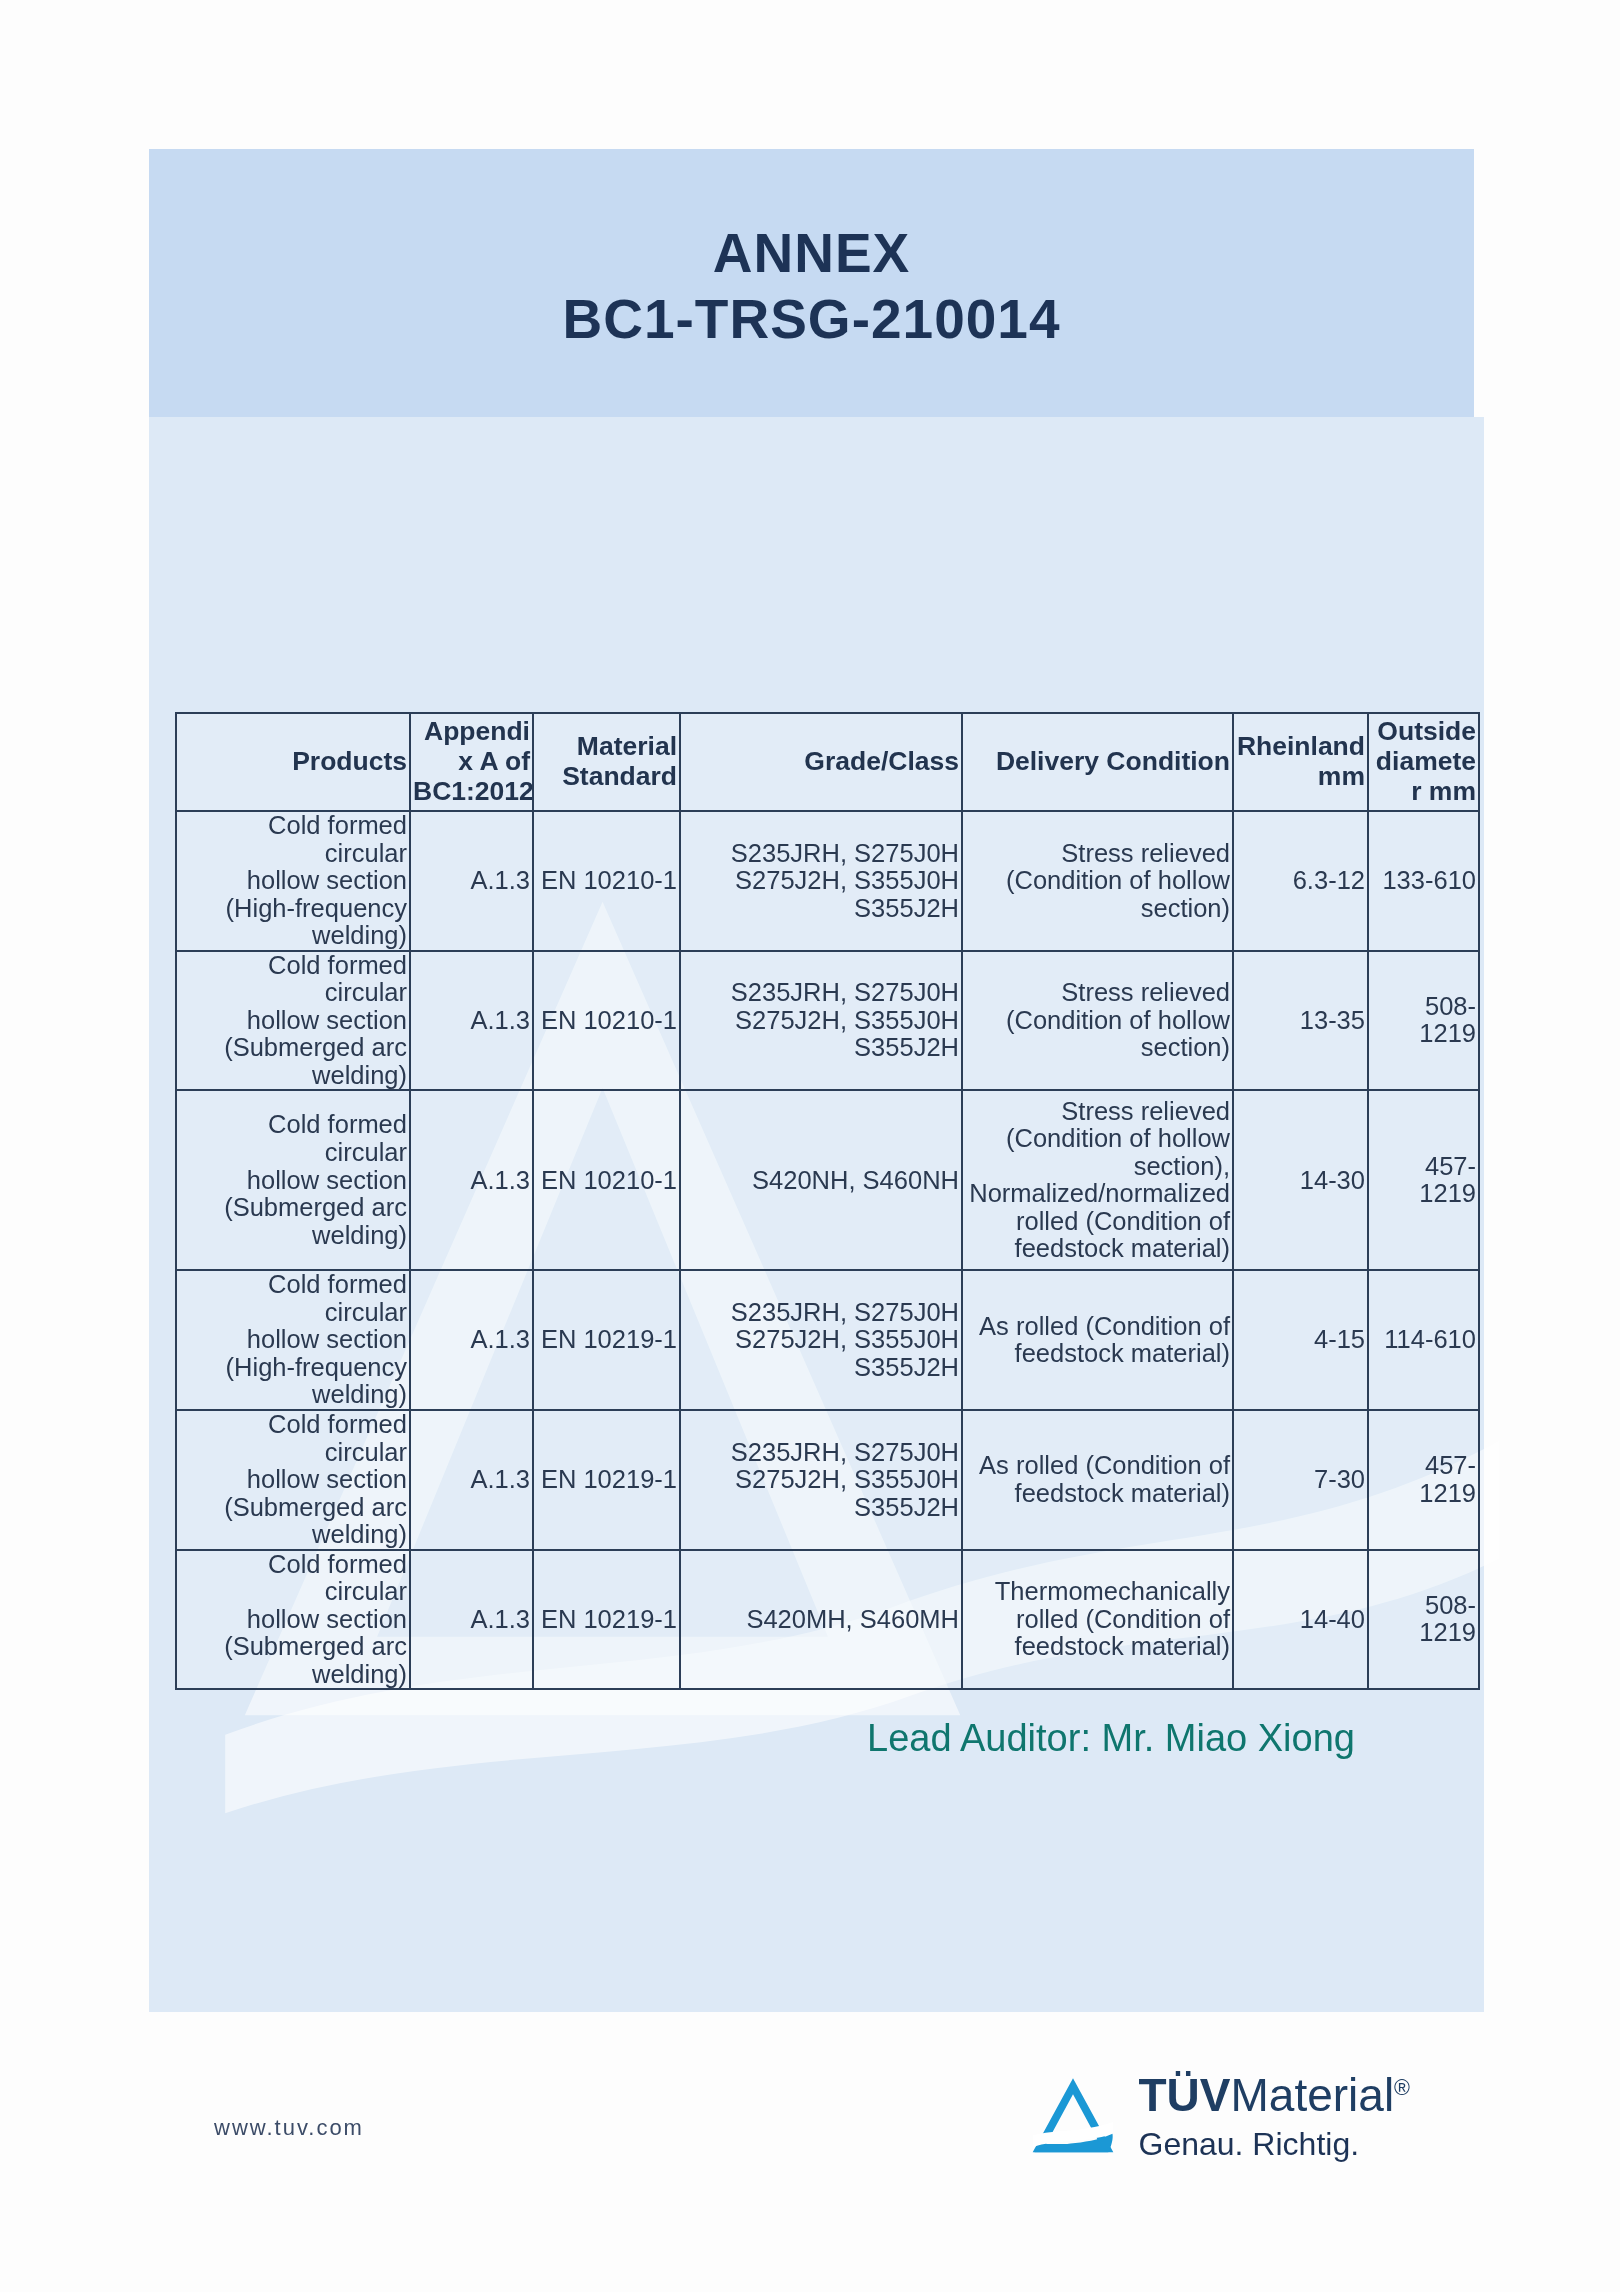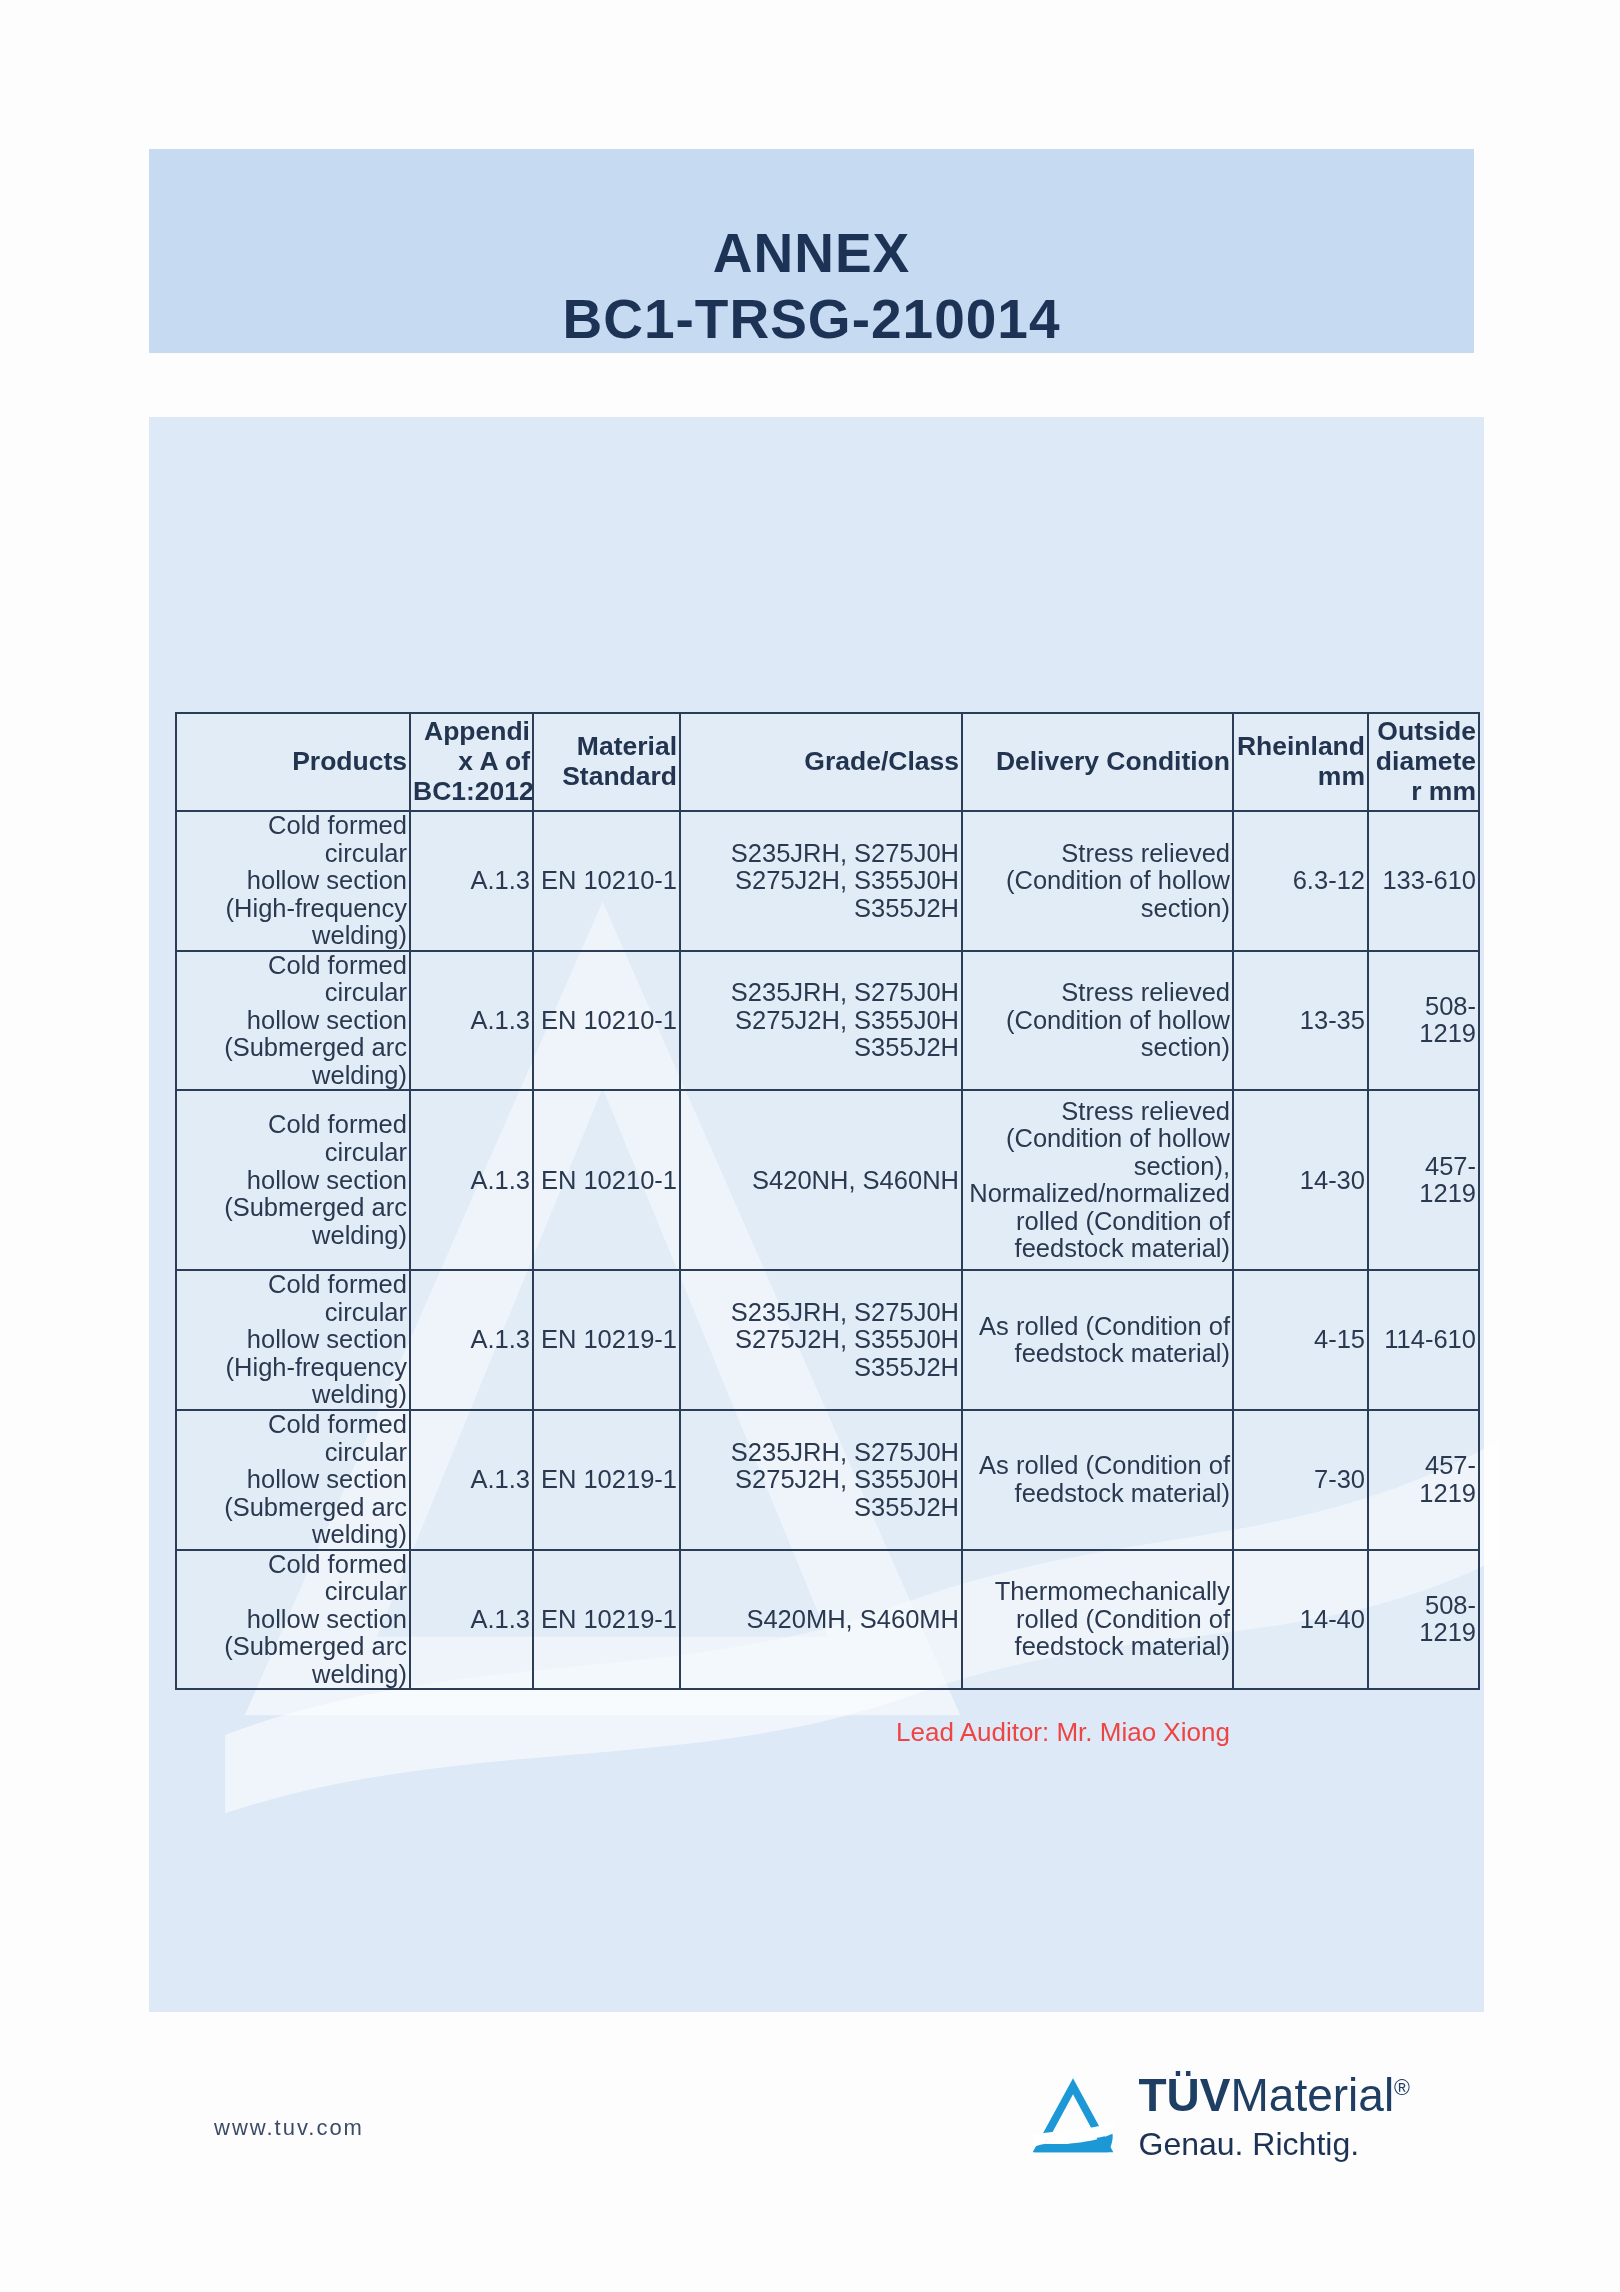--- a/index.html
+++ b/index.html
@@ -2,21 +2,21 @@
 <html><head>
 <meta charset="utf-8">
 <style>
   html,body{margin:0;padding:0;background:#ffffff;}
   .page{
     position:relative;width:1620px;height:2293px;overflow:hidden;
     background:#fdfdfd;font-family:"Liberation Sans", sans-serif;
   }
   
   .header-band{
-    position:absolute;left:149px;top:149px;width:1325px;height:204px;
+    position:absolute;left:149px;top:149px;width:1325px;height:268px;
     background:#c6daf2;color:#1d3356;text-align:center;
     font-weight:bold;font-size:55px;line-height:66px;letter-spacing:1px;
     padding-top:71px;box-sizing:border-box;
   }
   
   .body-band{
     position:absolute;left:149px;top:417px;width:1335px;height:1595px;
     background:#dde9f6;
   }
   .watermark{position:absolute;left:186px;top:843px;width:1333px;height:980px;}
@@ -32,21 +32,21 @@
   }
   table.scope th{font-size:26.5px;font-weight:bold;line-height:1.12;color:#22344f;}
   table.scope td{font-size:25.5px;line-height:1.08;}
   thead tr{height:98px;}
   tbody tr:nth-child(1){height:113px;}
   tbody tr:nth-child(2){height:113px;}
   tbody tr:nth-child(3){height:180px;}
   tbody tr:nth-child(4){height:113px;}
   tbody tr:nth-child(5){height:109px;}
   tbody tr:nth-child(6){height:104px;}
-  .lead-auditor{position:absolute;left:896px;top:1717px;font-size:26px;color:#ef4444;}
+  .lead-auditor{position:absolute;left:867px;top:1717px;font-size:38px;color:#0f766e;}
   .website{position:absolute;left:214px;top:2103px;font-size:22px;color:#3c4c68;letter-spacing:2px;margin-top:12px;}
   .brand{position:absolute;left:1031px;top:2070px;display:flex;align-items:flex-start;}
   .brand-mark{width:84px;height:82px;margin-top:5.9px;}
   .brand-text{margin-left:23.5px;}
   .brand-name{font-size:46px;color:#1f3e63;white-space:nowrap;line-height:1.1;}
   .brand-name .tuv{font-weight:bold;text-align:center;}
   .brand-name .reg{font-size:21.6px;vertical-align:super;}
   .tagline{font-size:32px;color:#1d3356;margin-top:5.9px;}
 </style>
 </head>

